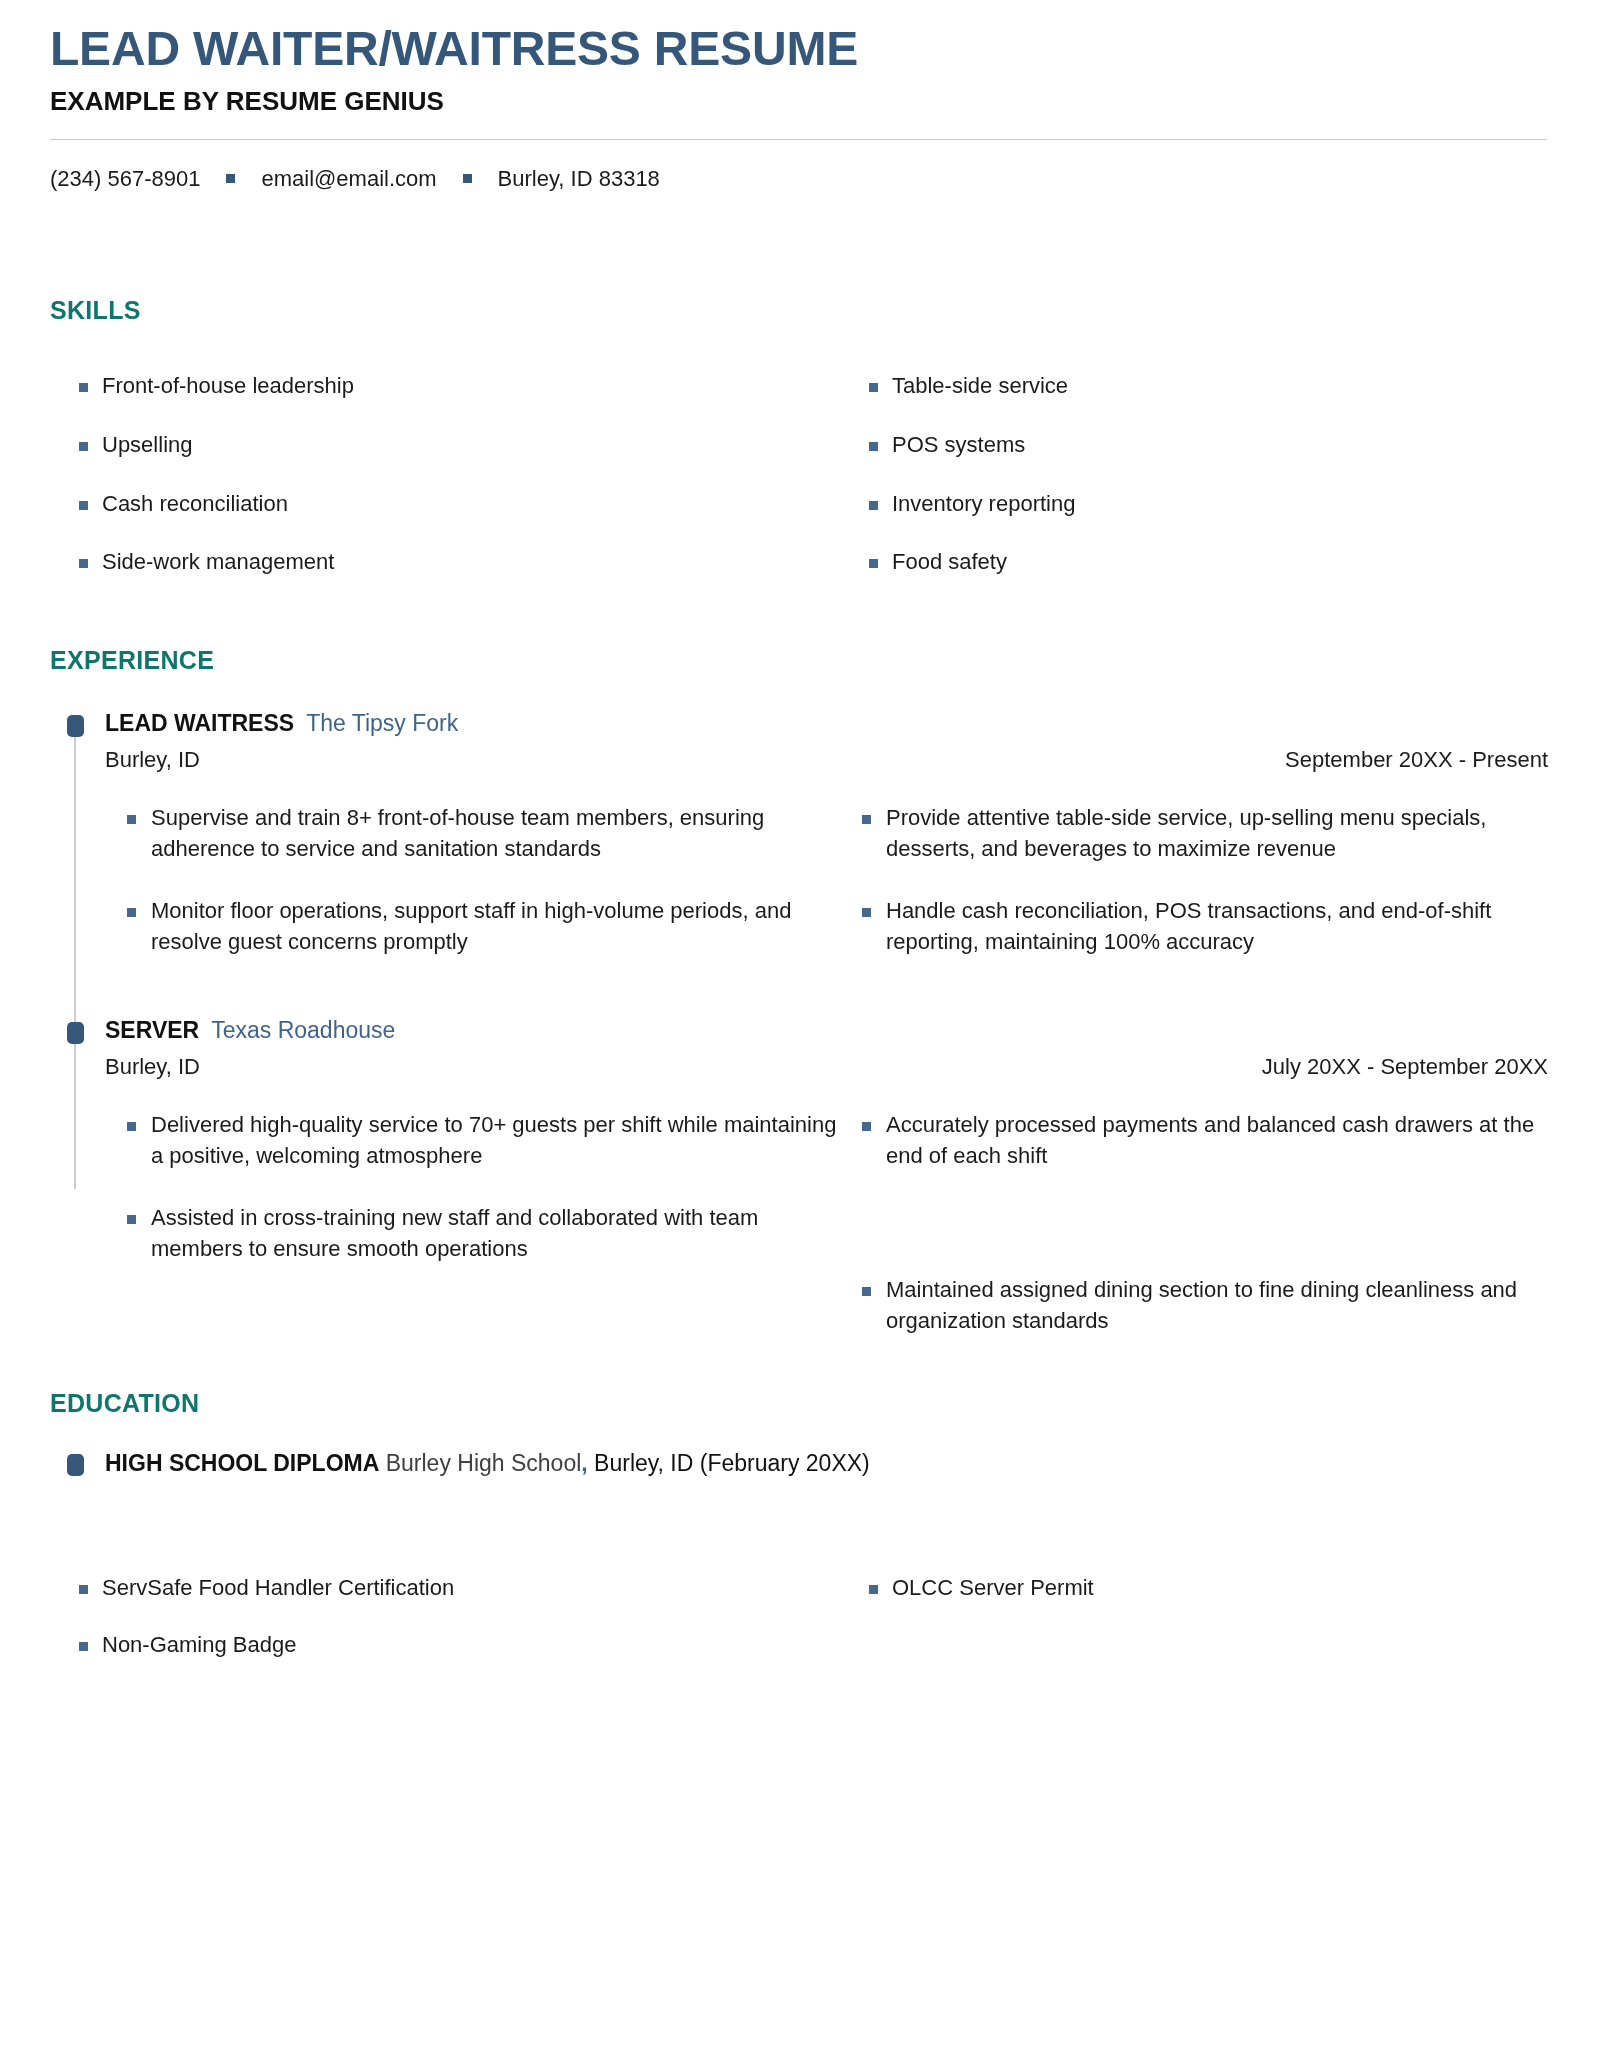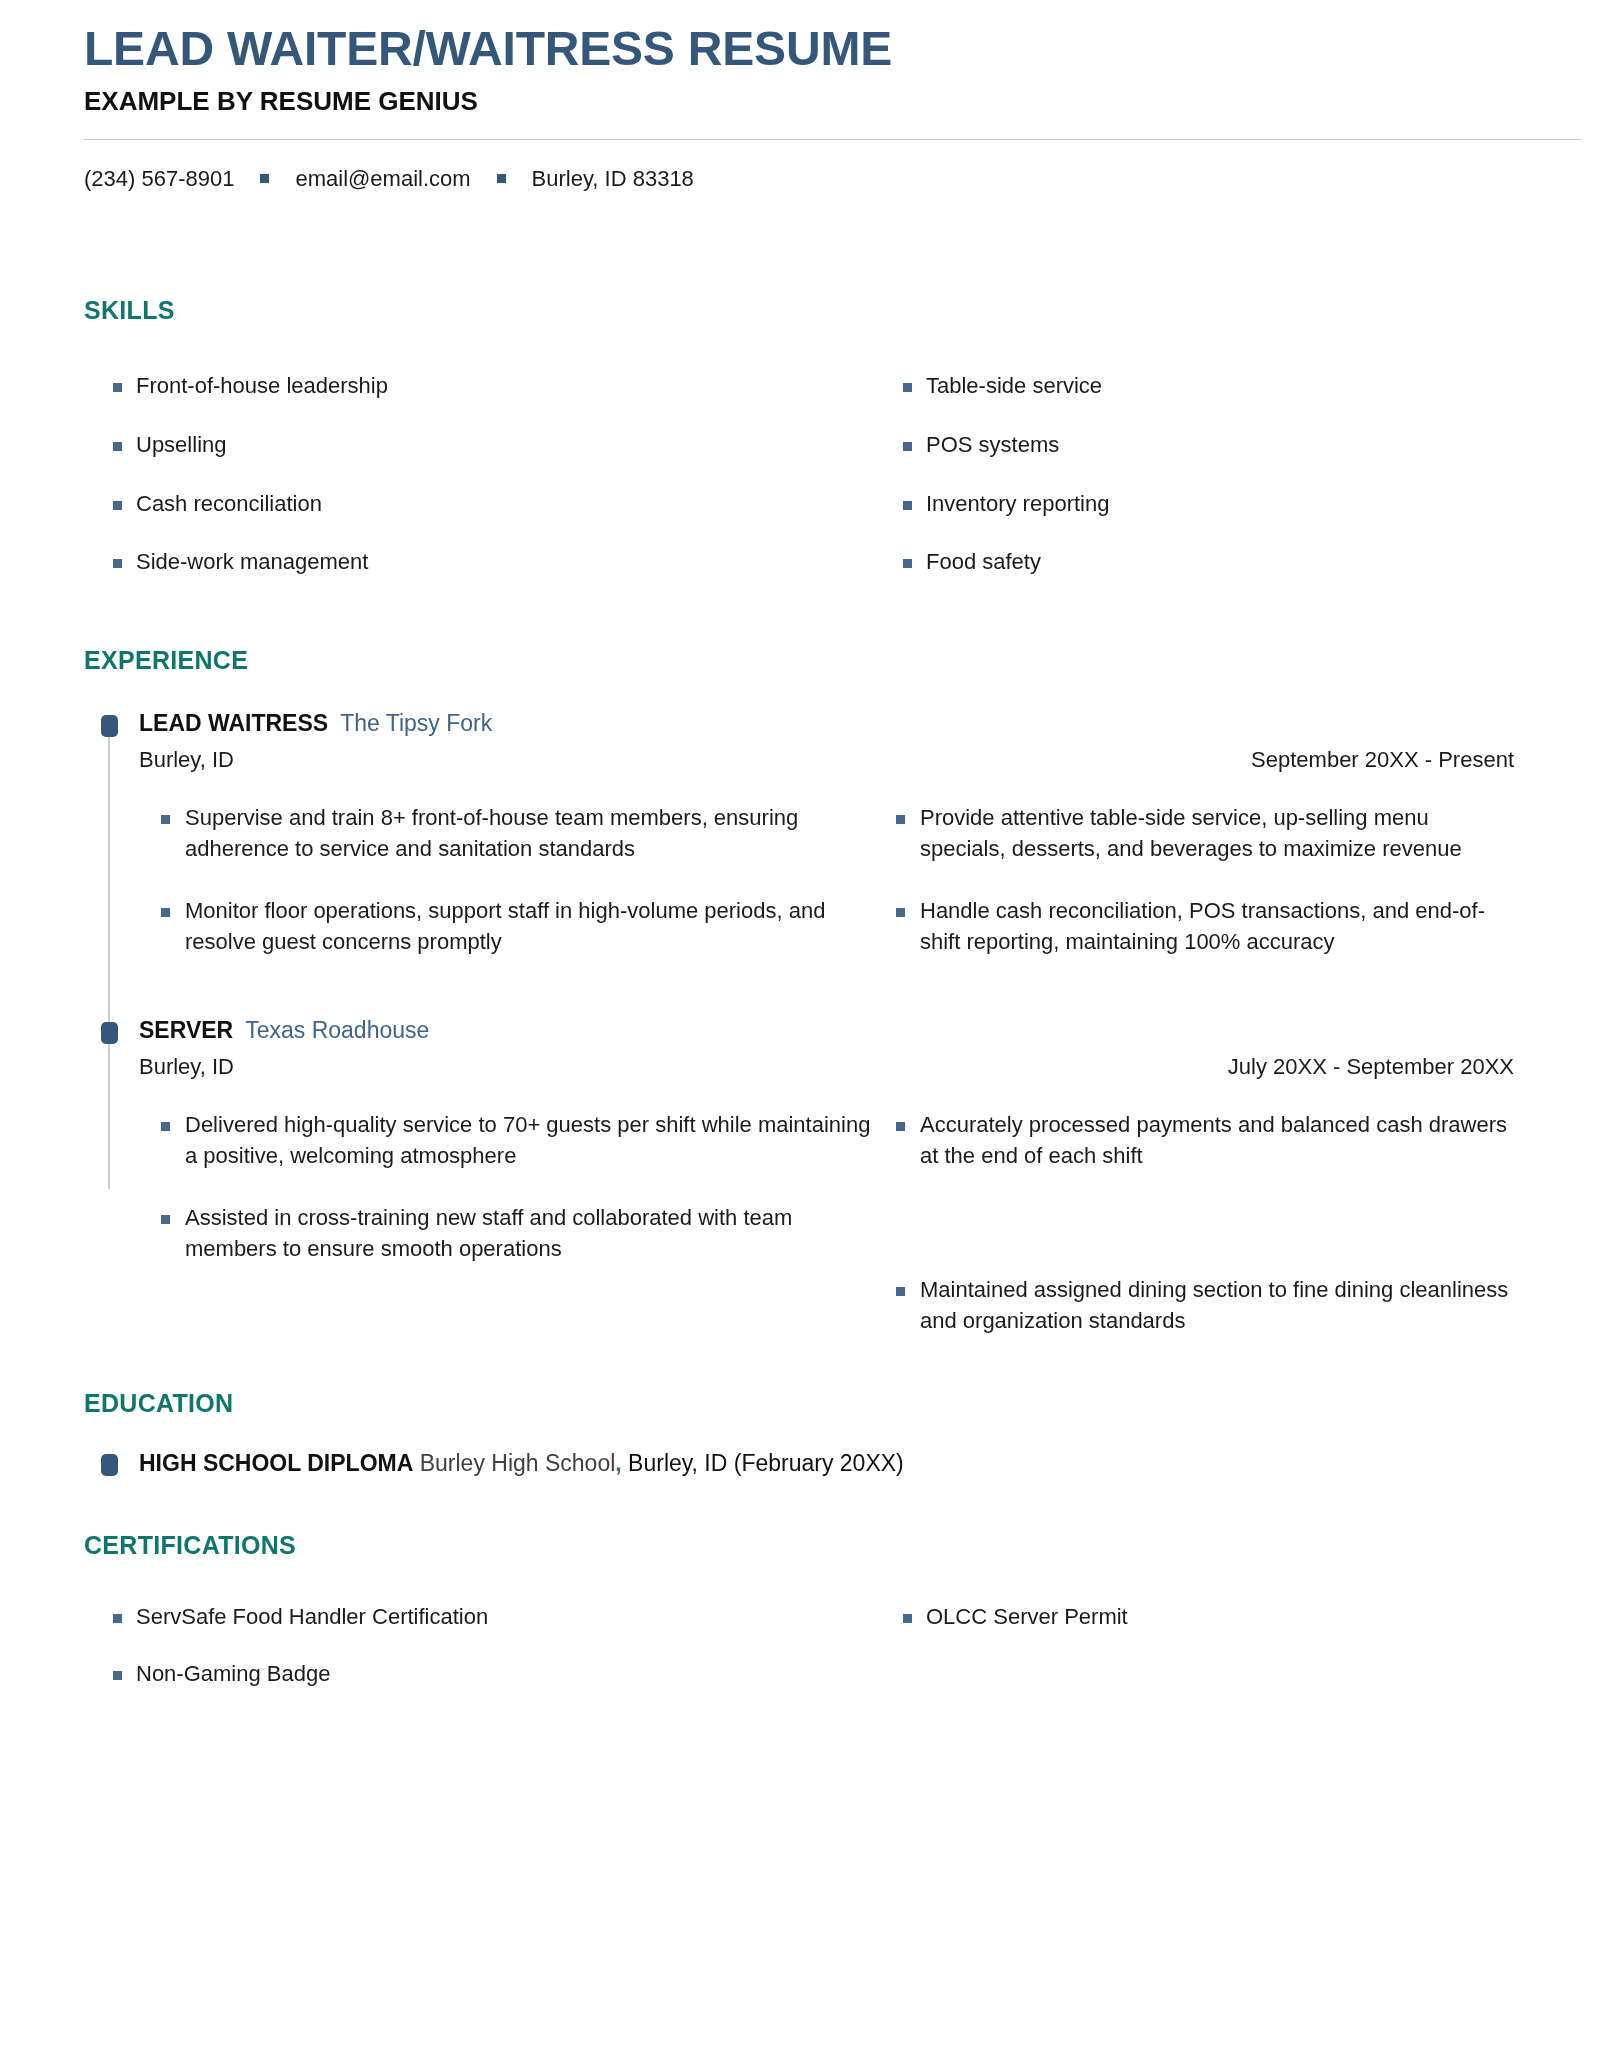--- a/index.html
+++ b/index.html
@@ -12,21 +12,21 @@
     height: 2071px;
     font-family: "Liberation Sans", sans-serif;
     color: #111111;
     -webkit-font-smoothing: antialiased;
   }
   .page {
     position: relative;
     width: 1600px;
     height: 2071px;
     box-sizing: border-box;
-    padding: 0 84px;
+    padding: 0 50px;
   }
 
   
   .header-block { padding-top: 22px; }
   .resume-title {
     font-size: 48px;
     font-weight: bold;
     letter-spacing: -0.2px;
     color: #35587a;
     line-height: 1.12;
@@ -261,21 +261,20 @@
     <h3 class="section-title">EDUCATION</h3>
     <div class="edu-wrap">
       <div class="edu-entry">
         <span class="edu-marker"></span>
         <span class="edu-degree">HIGH SCHOOL DIPLOMA</span><span>&nbsp;</span><span class="edu-school">Burley High School</span><span class="edu-comma">,</span><span class="edu-rest"> Burley, ID (February 20XX)</span>
       </div>
     </div>
   </div>
 
   <div class="section" id="section-certifications">
-    <h3 class="section-title">CERTIFICATIONS</h3>
     <div class="two-col">
       <ul class="bullet-list" id="certs-left">
         <li class="bullet-item">ServSafe Food Handler Certification</li>
         <li class="bullet-item">Non-Gaming Badge</li>
       </ul>
       <ul class="bullet-list" id="certs-right">
         <li class="bullet-item">OLCC Server Permit</li>
       </ul>
     </div>
   </div>

